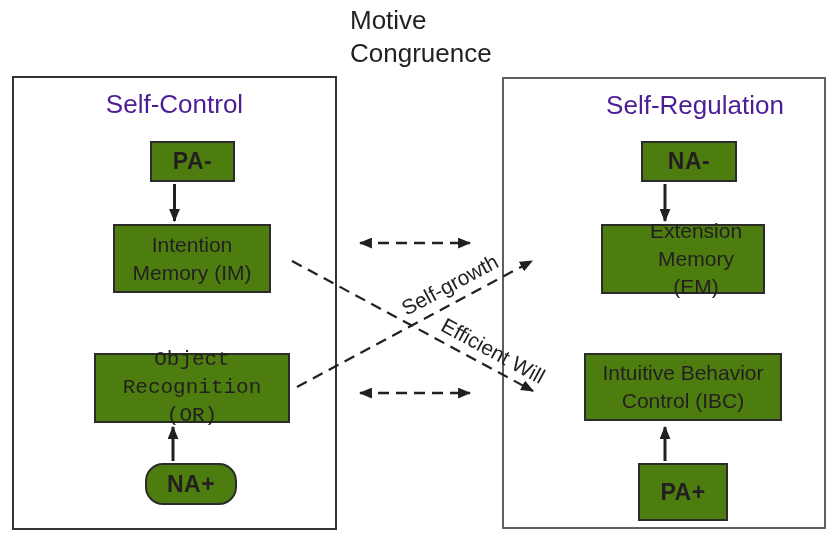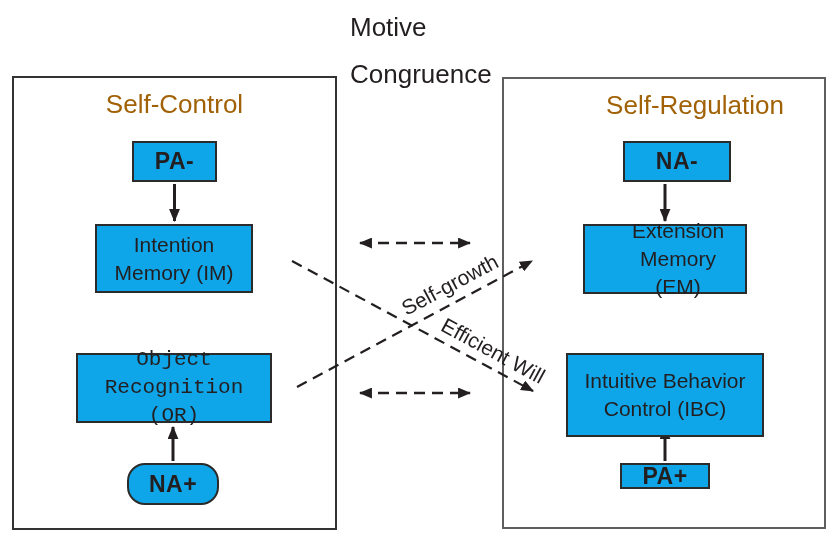--- a/index.html
+++ b/index.html
@@ -23,63 +23,64 @@
     background: #ffffff;
     box-sizing: border-box;
   }
   .panel-left  { left: 12px;  top: 76px; width: 325px; height: 454px; border: 2px solid #333333; }
   .panel-right { left: 502px; top: 77px; width: 324px; height: 452px; border: 2px solid #5f5f5f; }
   .panel-heading {
     position: absolute;
     text-align: center;
     font-size: 26px;
     line-height: 1.1;
-    color: #a16207;
+    color: #4c1d95;
   }
   .heading-left  { left: 12px;  top: 90px; width: 325px; }
   .heading-right { left: 502px; top: 91px; width: 304px; margin-left: 41px; }
   .diagram-title {
     position: absolute;
     left: 350px; top: 4px;
     width: 172px;
     font-size: 26px;
-    line-height: 47px;
+    line-height: 33px;
     text-align: left;
     color: #231f20;
   }
   .node {
     position: absolute;
     box-sizing: border-box;
     border: 2px solid #2b2b2b;
-    background: #0ea5e9;
+    background: #4d7c0f;
     display: flex;
     align-items: center;
     justify-content: center;
     text-align: center;
+    margin-left: 18px;
   }
   .affect {
     font-weight: bold;
     font-size: 23px;
     letter-spacing: 0.5px;
   }
   .system { font-size: 21px; line-height: 1.33; }
   .system .wrap { display: block; text-align: center; }
 
   .box-pa-minus { left: 132px; top: 141px; width: 85px;  height: 41px; }
   .box-im       { left: 95px;  top: 224px; width: 158px; height: 69px; }
   .box-im .wrap  { width: 125px; }
   .box-or       { left: 76px;  top: 353px; width: 196px; height: 70px; }
   .box-or .wrap  { width: 165px; font-family: Liberation Mono, monospace; }
   .box-na-plus  { left: 127px; top: 463px; width: 92px;  height: 42px; border-radius: 18px; }
-  .box-na-minus { left: 623px; top: 141px; width: 108px;  height: 41px; }
+  .box-na-minus { left: 623px; top: 141px; width: 96px;  height: 41px; }
   .box-em       { left: 583px; top: 224px; width: 164px; height: 70px; padding-left: 26px; }
   .box-em .wrap  { width: 125px; }
-  .box-ibc      { left: 566px; top: 353px; width: 198px; height: 84px; }
+  .box-ibc      { left: 566px; top: 353px; width: 198px; height: 68px; }
   .box-ibc .wrap { width: 185px; }
-  .box-pa-plus  { left: 620px; top: 463px; width: 90px;  height: 26px; }
+  .box-pa-plus  { left: 620px; top: 463px; width: 90px;  height: 58px; }
 
   .diag-label {
     position: absolute;
     font-size: 21px;
     white-space: nowrap;
     color: #231f20;
   }
   .label-self-growth {
     left: 450px; top: 285px;
     transform: translate(-50%, -50%) rotate(-28deg);

